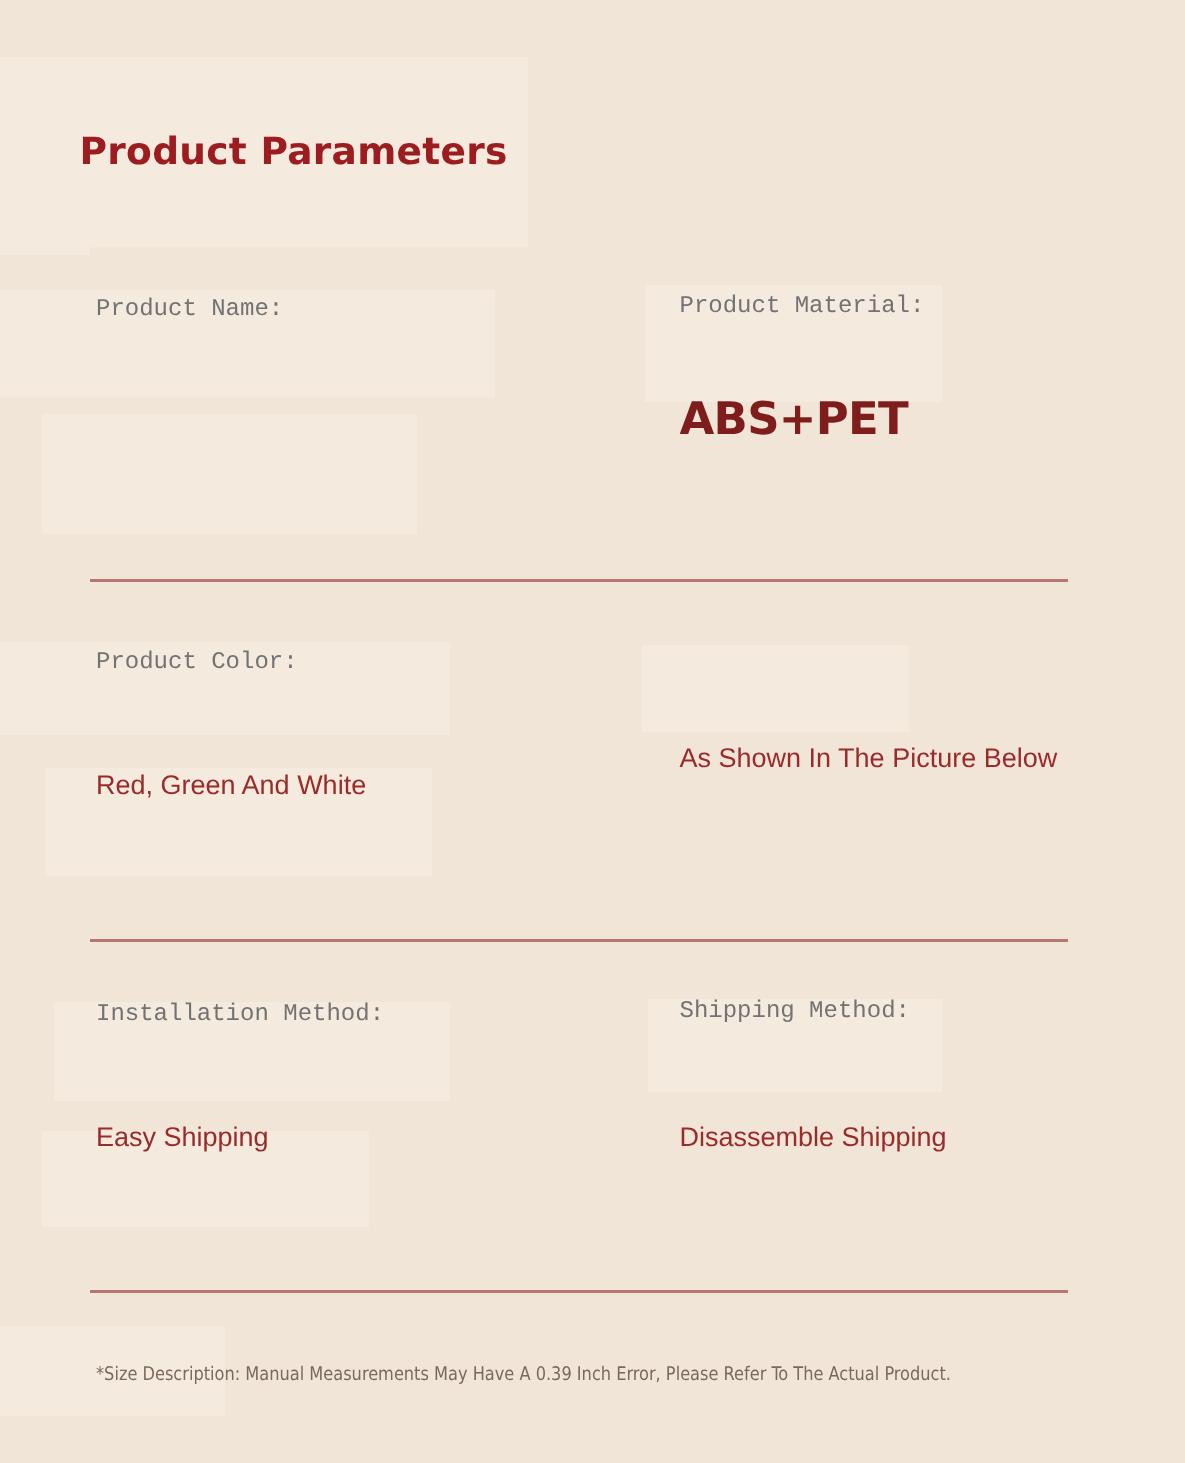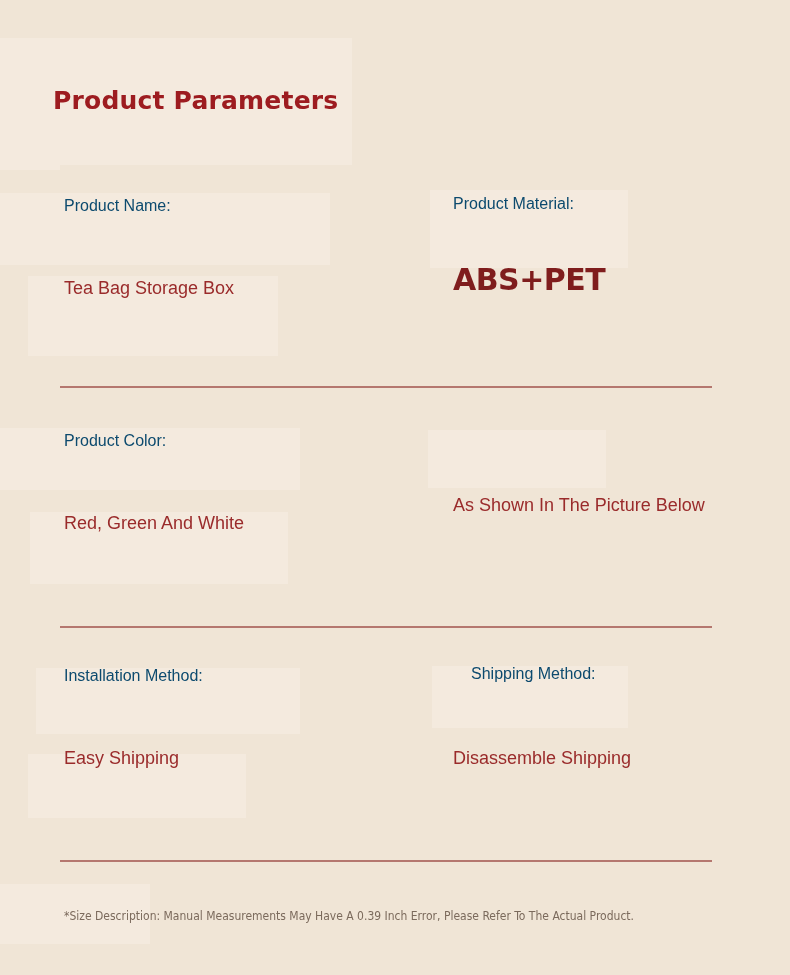--- a/index.html
+++ b/index.html
@@ -93,23 +93,23 @@
   .cells { position: relative; }
   .cell.right {
     position: absolute;
     left: 0;
     top: 0;
     margin-left: 0;
     width: 790px;
   }
 
   .label {
-    font-family: Liberation Sans, sans-serif;
+    font-family: Liberation Mono, monospace;
     font-size: 16px;
-    color: #0c4a6e;
+    color: #737373;
     white-space: nowrap;
     line-height: 20px;
   }
   .value {
     font-family: "Liberation Sans", sans-serif;
     font-size: 18px;
     color: #9a2b2b;
     white-space: nowrap;
     line-height: 24px;
     margin-top: 60px;
@@ -147,21 +147,21 @@
   }
 
   
   .r1 { position: absolute; left: 0; top: 0;   }
   .r2 { position: absolute; left: 0; top: 235px; }
   .r3 { position: absolute; left: 0; top: 470px; }
 
   .cell.right .label { margin-left: 0; }
   .r1 .cell.right .label { position: relative; top: -2px; }
   .r2 .cell.right .value { position: relative; top: 2px; }
-  .r3 .cell.right .label { position: relative; top: -2px; margin-left: 18px; }
+  .r3 .cell.right .label { position: relative; top: -2px; }
 </style>
 </head>
 <body>
 
 <div class="page">
 
   <div class="tex t1"></div>
   <div class="tex t2"></div>
   <div class="tex t3"></div>
   <div class="tex t4"></div>
@@ -181,21 +181,20 @@
     <span class="dot"></span>
     <span class="dot"></span>
   </div>
 
   <div class="rows">
 
     <div class="row r1">
       <div class="cells">
         <div class="cell left">
           <div class="label">Product Name:</div>
-          <div class="value">Tea Bag Storage Box</div>
         </div>
         <div class="cell right">
           <div class="label">Product Material:</div>
           <div class="value strong">ABS+PET</div>
         </div>
       </div>
     </div>
 
     <div class="row r2">
       <div class="cells">

